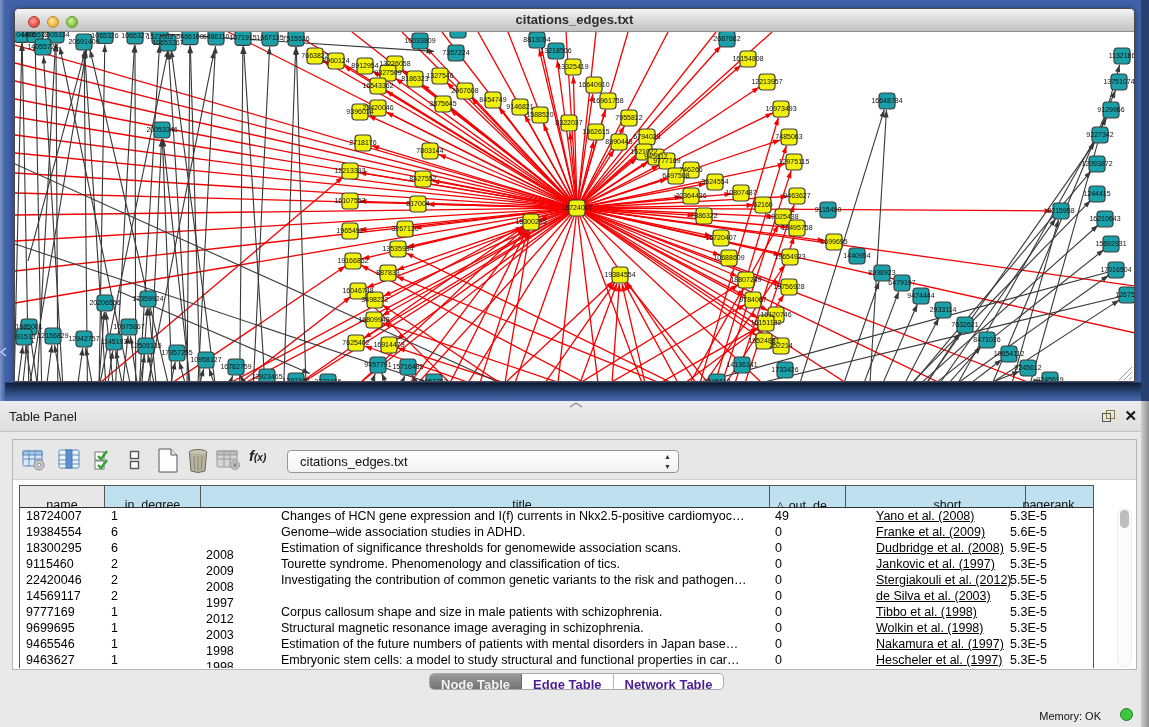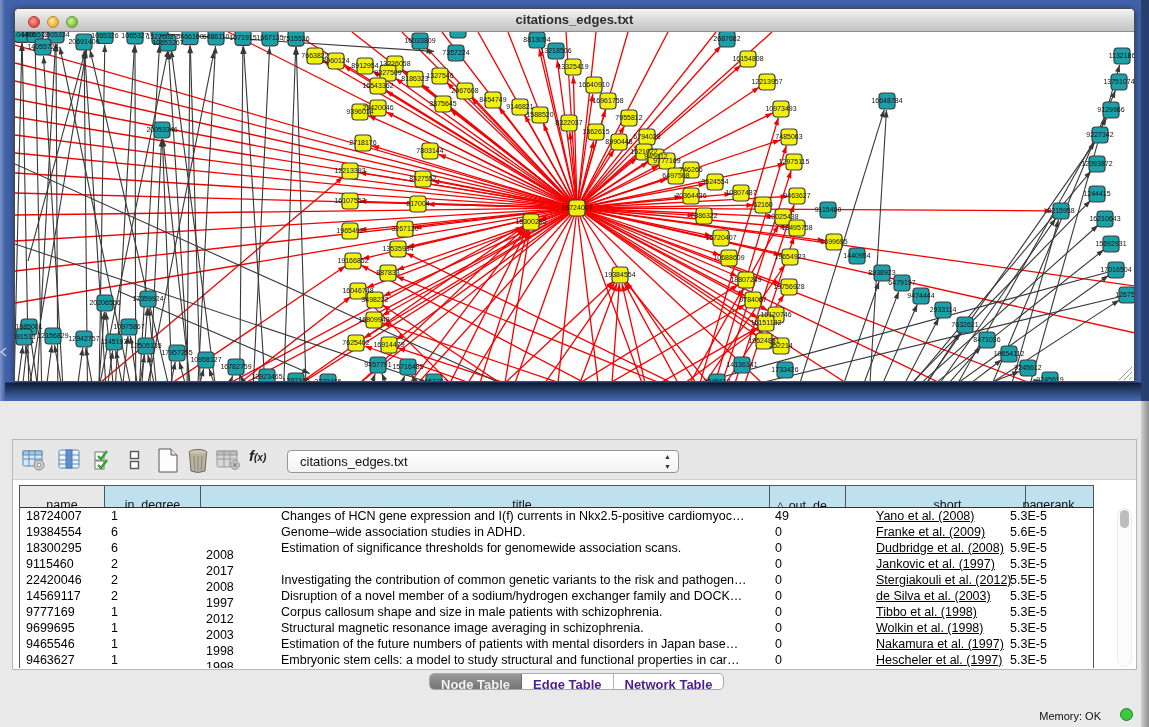--- a/index.html
+++ b/index.html
@@ -814,20 +814,31 @@
           </g>
 </svg>
       </div>
   </div>
 </div>
 <div id="rstrip-top"></div>
 <svg style="position:absolute;left:0;top:347px" width="7" height="10">
     <path d="M6 1 L1 5 L6 9" fill="none" stroke="#c8d2e8" stroke-width="1.3"></path>
   </svg>
 <div id="tablepanel">
+  <div id="tp-header">
+      <svg style="position:absolute;left:569px;top:1px" width="14" height="6">
+        <path d="M1 5 L7 1 L13 5" fill="none" stroke="#8a8a8a" stroke-width="1.2"></path>
+      </svg>
+      <span class="t">Table Panel</span>
+    <svg id="tp-float" viewBox="0 0 13 13">
+        <rect x="0.5" y="3.5" width="8" height="8" fill="none" stroke="#555"></rect>
+        <rect x="4.5" y="0.5" width="8" height="8" fill="none" stroke="#8a7a3a"></rect>
+      </svg>
+    <span id="tp-x">✕</span>
+  </div>
   <div id="innerbox">
     <div id="toolbar">
       <svg class="tico" style="left:9px" width="24" height="24">
           <rect x="1" y="3" width="19" height="15" rx="1.5" fill="#dbeafa" stroke="#5b87b5"></rect>
           <rect x="1" y="3" width="19" height="4" fill="#a8c8e8" stroke="#5b87b5"></rect>
           <line x1="7" y1="3" x2="7" y2="18" stroke="#5b87b5"></line>
           <line x1="13" y1="3" x2="13" y2="18" stroke="#5b87b5"></line>
           <line x1="1" y1="11" x2="20" y2="11" stroke="#5b87b5"></line>
           <circle cx="17" cy="17" r="5" fill="#cfcfcf" stroke="#8a8a8a"></circle>
           <circle cx="17" cy="17" r="2" fill="#efefef" stroke="#8a8a8a"></circle>
@@ -888,57 +899,57 @@
             <span class="c1">1</span>
             <span class="c2">2008</span>
             <span class="c3">Changes of HCN gene expression and I(f) currents in Nkx2.5-positive cardiomyoc…</span>
             <span class="c4">49</span>
             <span class="c5">Yano et al. (2008)</span>
             <span class="c6">5.3E-5</span>
           </div>
 <div class="trow">
             <span class="c0">19384554</span>
             <span class="c1">6</span>
-            <span class="c2">2017</span>
+            <span class="c2">2009</span>
             <span class="c3">Genome–wide association studies in ADHD.</span>
             <span class="c4">0</span>
             <span class="c5">Franke et al. (2009)</span>
             <span class="c6">5.6E-5</span>
           </div>
 <div class="trow">
             <span class="c0">18300295</span>
             <span class="c1">6</span>
             <span class="c2">2008</span>
             <span class="c3">Estimation of significance thresholds for genomewide association scans.</span>
             <span class="c4">0</span>
             <span class="c5">Dudbridge et al. (2008)</span>
             <span class="c6">5.9E-5</span>
           </div>
 <div class="trow">
             <span class="c0">9115460</span>
             <span class="c1">2</span>
             <span class="c2">1997</span>
+            <span class="c3">Tourette syndrome. Phenomenology and classification of tics.</span>
             <span class="c4">0</span>
             <span class="c5">Jankovic et al. (1997)</span>
             <span class="c6">5.3E-5</span>
           </div>
 <div class="trow">
             <span class="c0">22420046</span>
             <span class="c1">2</span>
             <span class="c2">2012</span>
             <span class="c3">Investigating the contribution of common genetic variants to the risk and pathogen…</span>
             <span class="c4">0</span>
             <span class="c5">Stergiakouli et al. (2012)</span>
             <span class="c6">5.5E-5</span>
           </div>
 <div class="trow">
             <span class="c0">14569117</span>
             <span class="c1">2</span>
             <span class="c2">2003</span>
-            <span class="c3">Disruption of a novel member of a sodium/hydrogen exchanger family and DOCK…</span>
             <span class="c4">0</span>
             <span class="c5">de Silva et al. (2003)</span>
             <span class="c6">5.3E-5</span>
           </div>
 <div class="trow">
             <span class="c0">9777169</span>
             <span class="c1">1</span>
             <span class="c2">1998</span>
             <span class="c3">Corpus callosum shape and size in male patients with schizophrenia.</span>
             <span class="c4">0</span>

